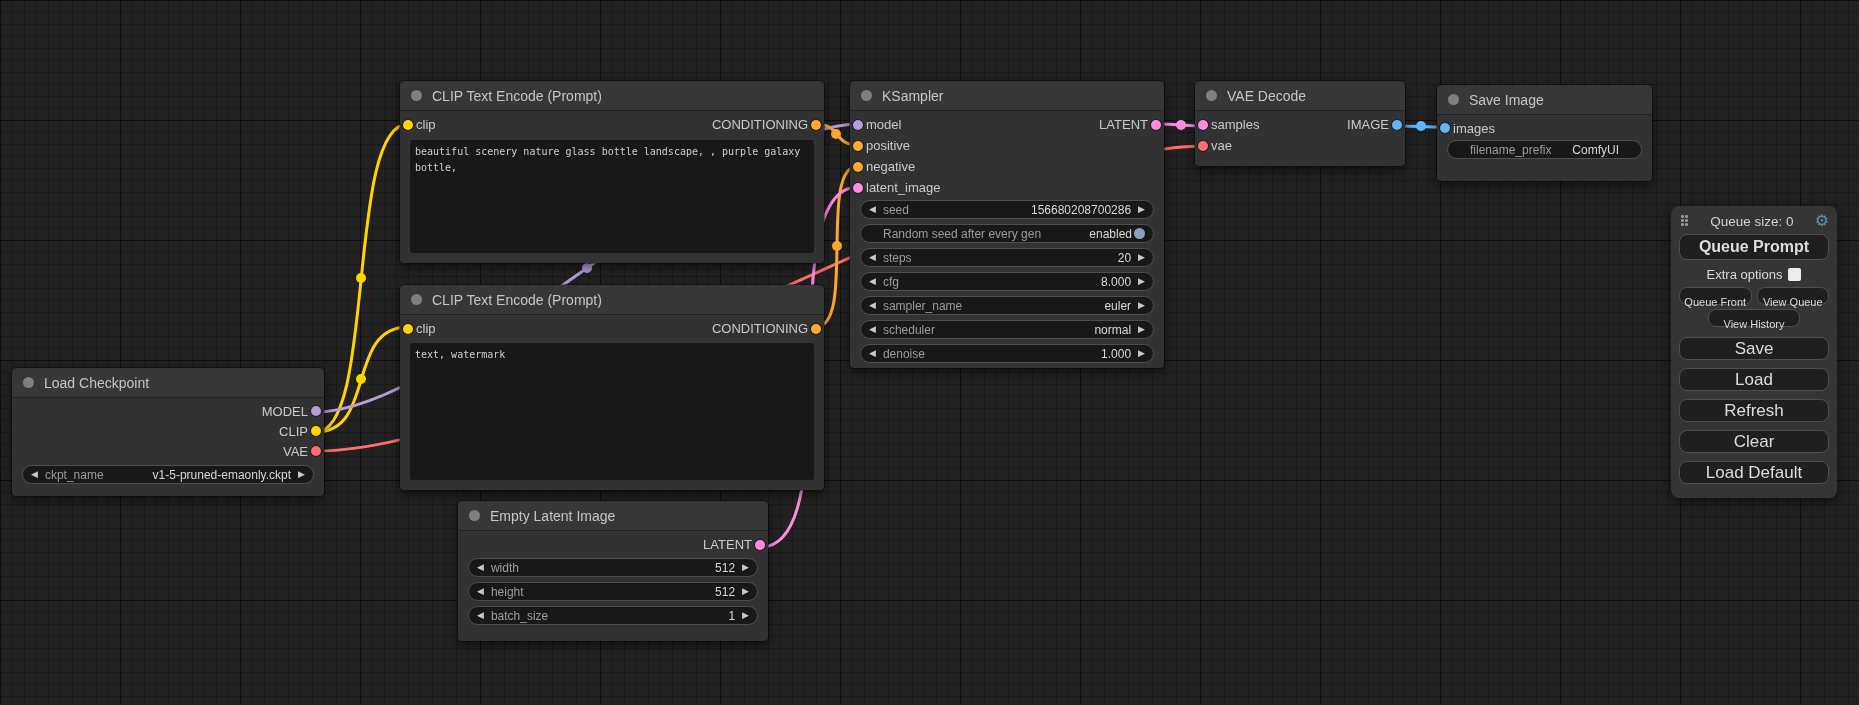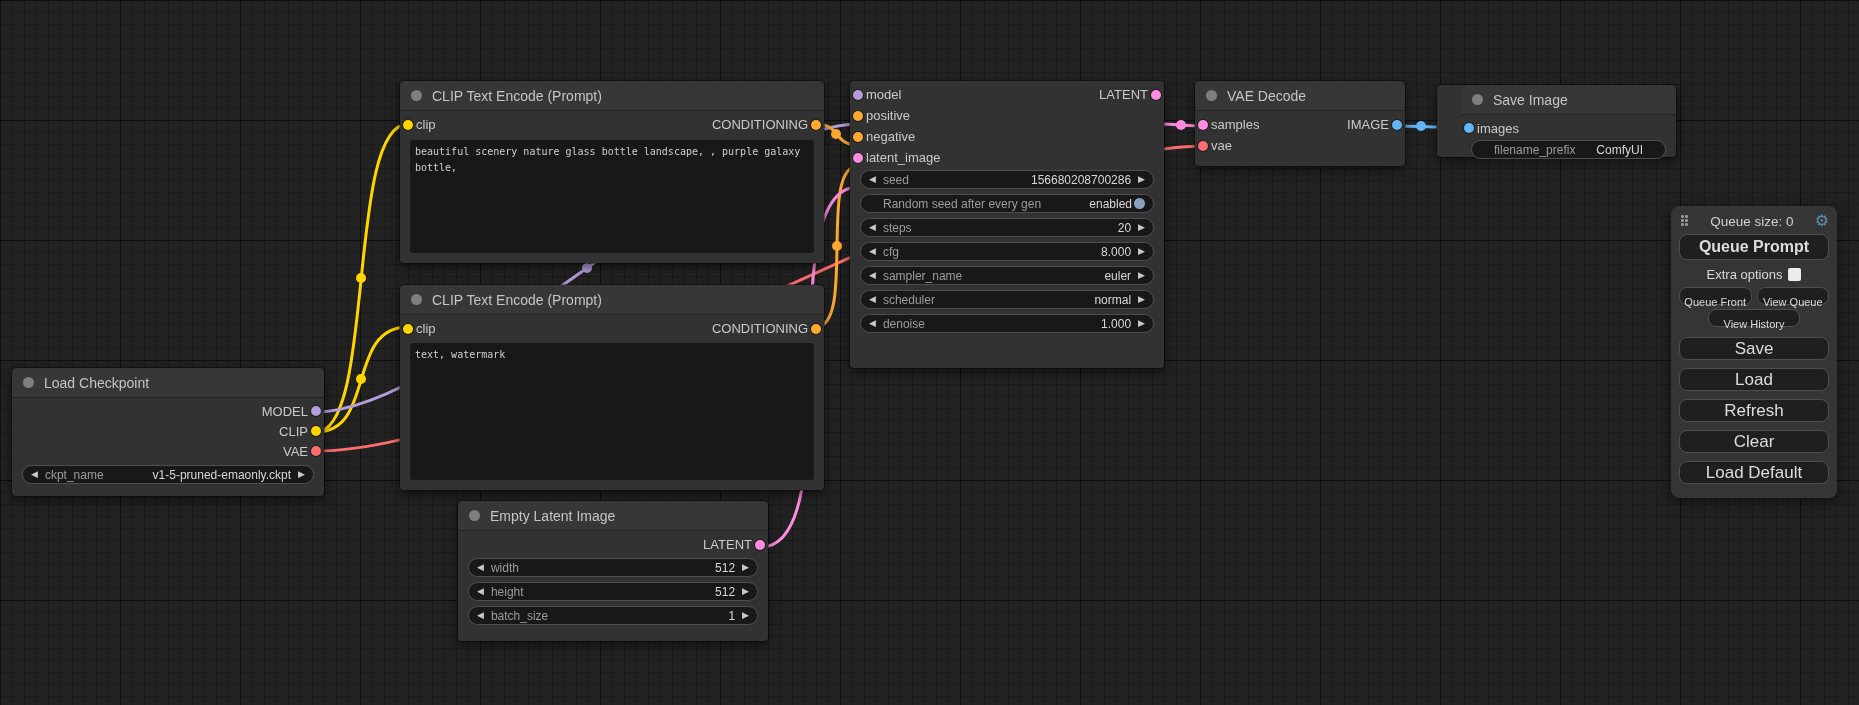--- a/index.html
+++ b/index.html
@@ -155,20 +155,24 @@
         <span class="sdot l" style="background: rgb(255, 213, 0);"></span>
         <span class="in-label">clip</span>
         <span class="out-label">CONDITIONING</span>
         <span class="sdot r" style="background: rgb(255, 169, 49);"></span>
       </div>
     </div>
     <textarea class="ta" style="top: 58px; height: 137px;">text, watermark</textarea>
   </div>
 
   <div class="node" style="left:850px;top:81px;width:314px;height:287px;">
+    <div class="nhead">
+      <span class="tdot" style="background: rgb(127, 127, 127);"></span>
+      <span class="ntitle">KSampler</span>
+    </div>
     <div class="slots">
       <div class="slot">
         <span class="sdot l" style="background: rgb(179, 157, 219);"></span>
         <span class="in-label">model</span>
         <span class="out-label">LATENT</span>
         <span class="sdot r" style="background: rgb(255, 140, 225);"></span>
       </div>
       <div class="slot">
         <span class="sdot l" style="background: rgb(255, 169, 49);"></span>
         <span class="in-label">positive</span>
@@ -239,21 +243,21 @@
         <span class="out-label">IMAGE</span>
         <span class="sdot r" style="background: rgb(100, 181, 246);"></span>
       </div>
       <div class="slot">
         <span class="sdot l" style="background: rgb(255, 110, 110);"></span>
         <span class="in-label">vae</span>
       </div>
     </div>
   </div>
 
-  <div class="node" style="left:1437px;top:85px;width:215px;height:72px;padding-left:24px;">
+  <div class="node" style="left:1437px;top:85px;width:215px;height:96px;">
     <div class="nhead">
       <span class="tdot" style="background: rgb(127, 127, 127);"></span>
       <span class="ntitle">Save Image</span>
     </div>
     <div class="slots">
       <div class="slot h20">
         <span class="sdot l" style="background: rgb(100, 181, 246);"></span>
         <span class="in-label">images</span>
       </div>
     </div>

